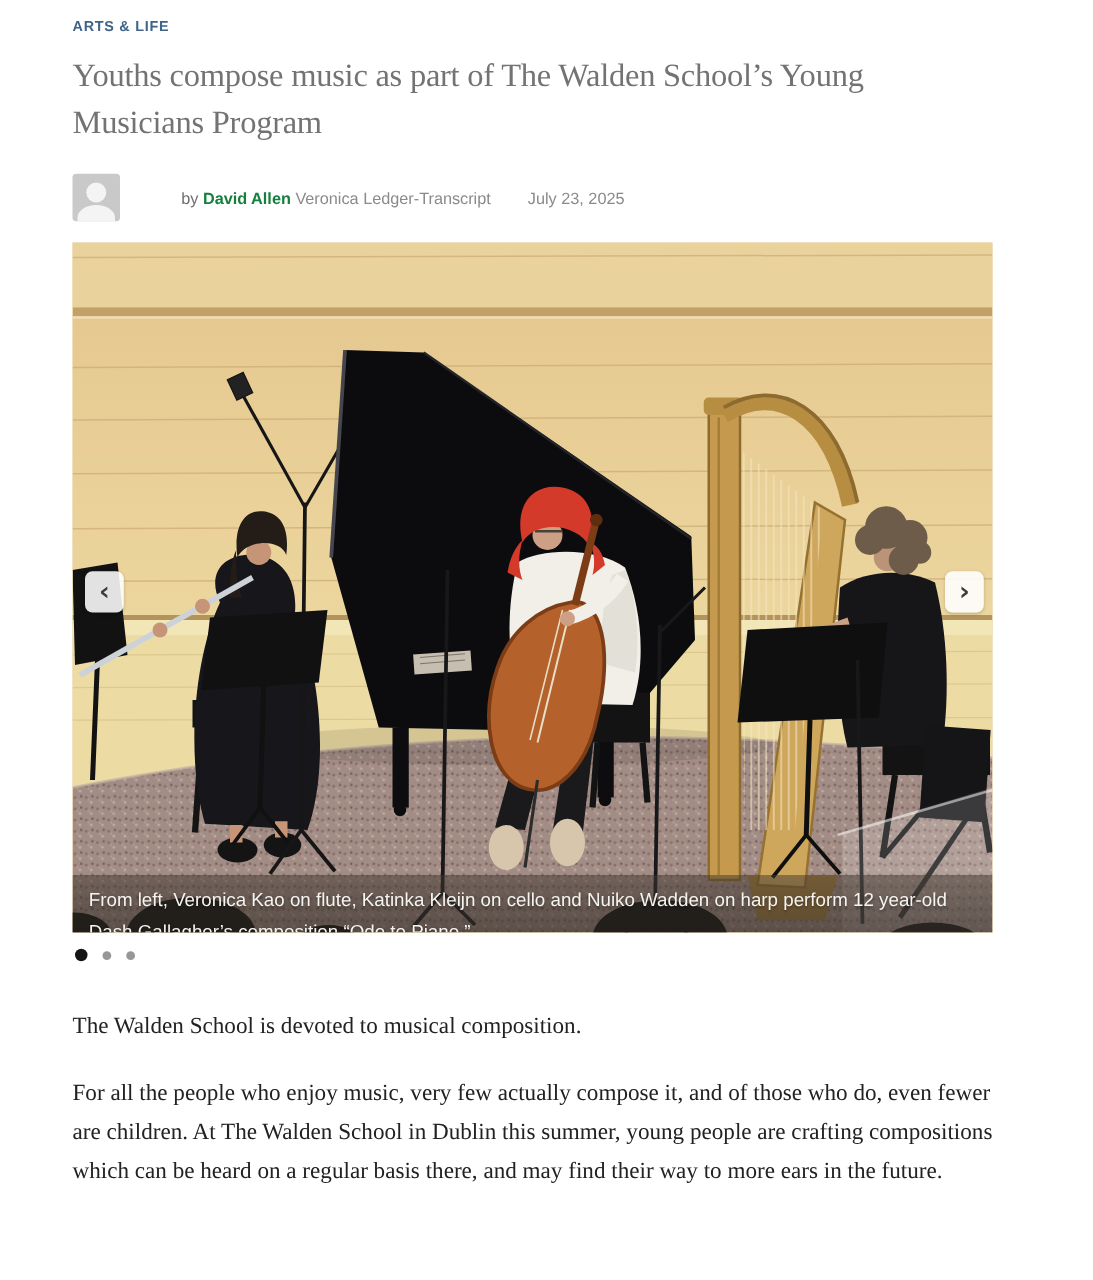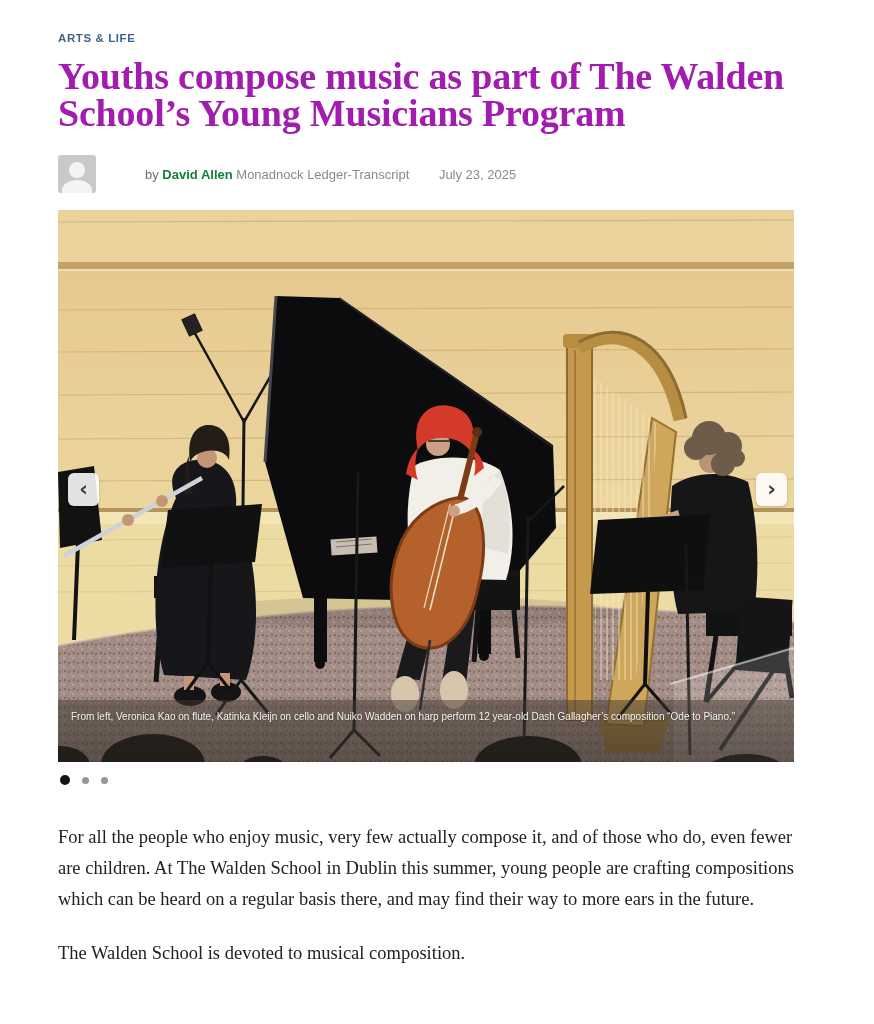--- a/index.html
+++ b/index.html
@@ -1,41 +1,41 @@
 <!DOCTYPE html>
 <html><head>
 <meta charset="utf-8">
 <style>
   html,body{margin:0;padding:0;background:#ffffff;}
   body{width:874px;height:1024px;overflow:hidden;font-family:"Liberation Sans",sans-serif;}
-  .page{width:736px;margin:0 0 0 58px;padding-top:28px;}
+  .page{width:736px;margin:0 0 0 58px;padding-top:12px;}
 
   .category{display:inline-block;font-size:11.5px;font-weight:bold;letter-spacing:.6px;
     color:#3f6488;text-decoration:none;font-family:"Liberation Sans",sans-serif;}
 
-  h1.headline{margin:12px 0 0 0;font-family:"Liberation Serif",serif;font-weight:bold;
-    font-size:38px;line-height:37px;color:#a21caf;letter-spacing:-.2px;max-width:736px;}
+  h1.headline{margin:12px 0 0 0;font-family:"Liberation Serif",serif;font-weight:normal;
+    font-size:26px;line-height:37px;color:#737373;letter-spacing:-.2px;max-width:736px;}
 
   .byline{display:flex;align-items:center;margin-top:22px;height:40px;}
   .avatar{width:38px;height:38px;border-radius:3px;background:#c9c9c9;position:relative;overflow:hidden;flex:0 0 38px;}
   .avatar .head{position:absolute;left:11px;top:7px;width:16px;height:16px;border-radius:50%;background:#f4f4f4;}
   .avatar .shoulders{position:absolute;left:4px;top:25px;width:30px;height:20px;border-radius:50% 50% 0 0;background:#f4f4f4;}
   .byline-text{margin-left:14px;font-size:13px;color:#8a8a8a;}
   .byline-text .by{color:#6f6f6f;margin-left:35px;}
   .byline-text .author{color:#15803d;font-weight:bold;}
   .byline-text .pub{color:#8a8a8a;}
   .byline-text .date{color:#8a8a8a;margin-left:26px;}
 
   .carousel{margin-top:16px;}
   .photo{position:relative;width:736px;height:552px;overflow:hidden;background:#e6c88f;}
   .photo svg{display:block;width:736px;height:552px;}
 
-  .caption{position:absolute;left:0;right:0;bottom:0;height:62px;
+  .caption{position:absolute;left:0;right:0;bottom:0;height:46px;
     background:linear-gradient(rgba(62,54,46,.50),rgba(48,42,36,.62));
-    color:#f6f4f0;font-size:10px;line-height:1.65;padding:9px 13px;box-sizing:border-box;
+    color:#f6f4f0;font-size:15px;line-height:1.65;padding:9px 13px;box-sizing:border-box;
     text-shadow:0 1px 2px rgba(0,0,0,.35);}
 
   .nav-btn{position:absolute;top:263px;width:31px;height:33px;border:none;border-radius:6px;
     background:rgba(255,255,255,.88);color:#3c3c3c;font-size:21px;font-weight:bold;line-height:31px;
     text-align:center;cursor:pointer;padding:0;box-shadow:0 1px 3px rgba(0,0,0,.18);
     font-family:"DejaVu Sans",sans-serif;}
   .nav-btn.prev{left:10px;}
   .nav-btn.next{right:7px;}
 
   .dots{display:flex;align-items:center;gap:12px;margin-top:12px;height:12px;padding-left:2px;}
@@ -57,21 +57,21 @@
   <h1 class="headline">Youths compose music as part of The Walden School’s Young Musicians Program</h1>
 
   <div class="byline">
     <div class="avatar">
       <div class="head"></div>
       <div class="shoulders"></div>
     </div>
     <div class="byline-text">
       <span class="by">by</span>
       <span class="author">David Allen</span>
-      <span class="pub">Monadnock Ledger-Transcript</span>
+      <span class="pub">Veronica Ledger-Transcript</span>
       <span class="date">July 23, 2025</span>
     </div>
   </div>
 
   <div class="carousel">
     <div class="photo">
 
       <svg viewBox="0 0 736 552" preserveAspectRatio="none">
         <defs>
           <linearGradient id="wallg" x1="0" y1="0" x2="0" y2="1">
@@ -264,17 +264,17 @@
     </div>
 
     <div class="dots">
       <span class="dot active"></span>
       <span class="dot idle"></span>
       <span class="dot idle"></span>
     </div>
   </div>
 
   <div class="article">
+    <p>The Walden School is devoted to musical composition.</p>
     <p>For all the people who enjoy music, very few actually compose it, and of those who do, even fewer are children. At The Walden School in Dublin this summer, young people are crafting compositions which can be heard on a regular basis there, and may find their way to more ears in the future.</p>
-    <p>The Walden School is devoted to musical composition.</p>
   </div>
 
 </div>
 
 </body></html>

